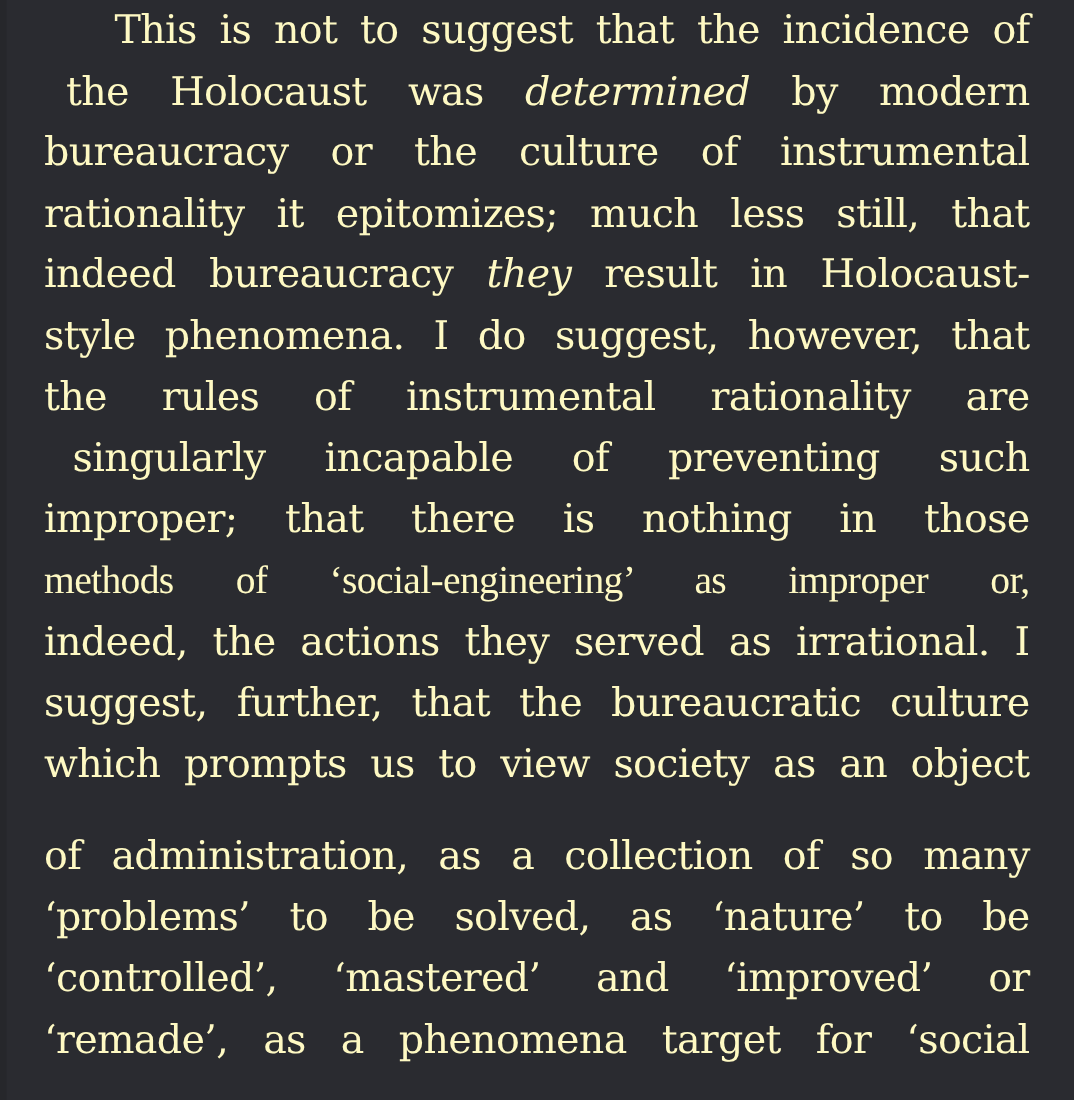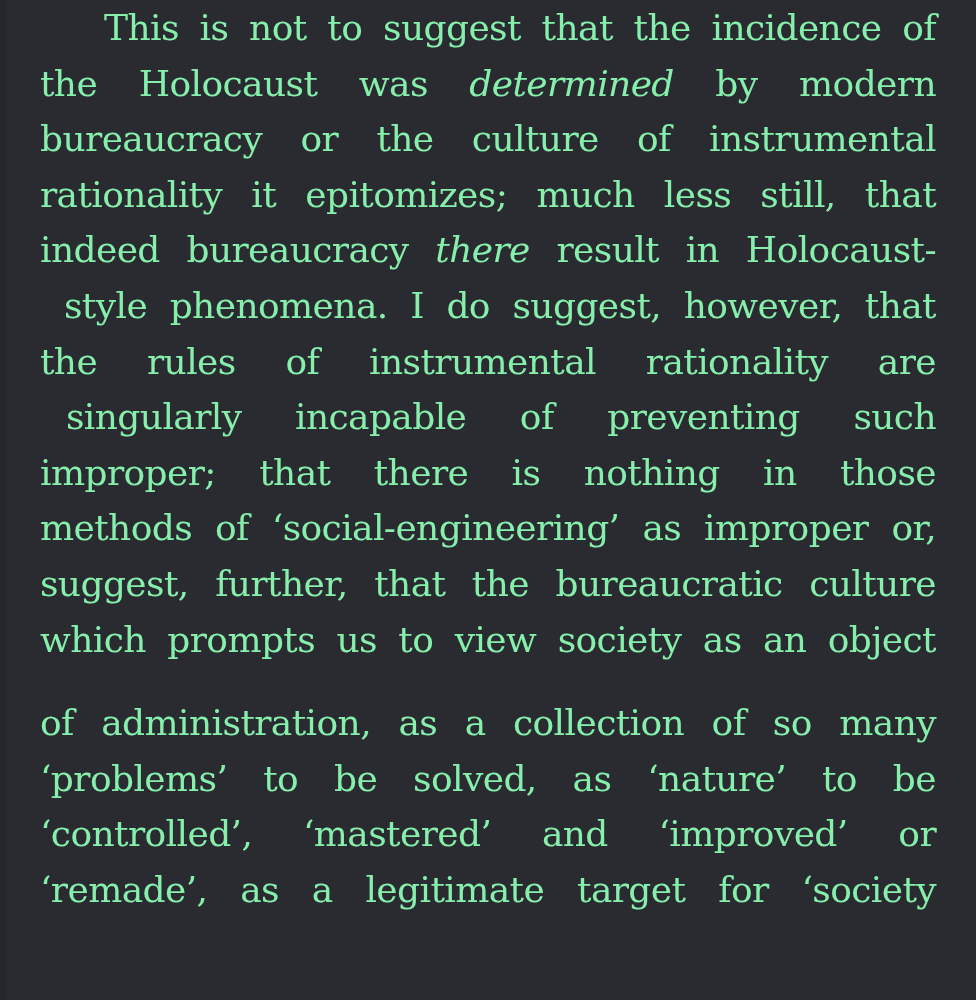--- a/index.html
+++ b/index.html
@@ -24,21 +24,21 @@
       width: 6px;
       height: 1000px;
       background: #26272b;
     }
     .text-block {
       position: absolute;
       left: 40px;
       top: 0;
       width: 896px;
       font-family: "DejaVu Serif", "Liberation Serif", serif;
-      color: #86efac;
+      color: #fef9c3;
       font-size: 36px;
       line-height: 55.6px;
     }
     .line {
       display: block;
       height: 55.6px;
       white-space: nowrap;
       text-align: justify;
       text-align-last: justify;
       letter-spacing: -0.6px;
@@ -51,29 +51,30 @@
       font-style: italic;
     }
   </style>
 </head>
 <body>
 
 <div class="page">
   <div class="edge-strip"></div>
   <div class="text-block" id="text-block">
       <span class="line first" style="word-spacing: 0px;"><span>This is not to suggest that the incidence of</span></span>
-      <span class="line" style="word-spacing: -0.003125px;"><span>the Holocaust was </span><em>determined</em><span> by modern</span></span>
+      <span class="line" style="word-spacing: -0.003125px; margin-left: 20px;"><span>the Holocaust was </span><em>determined</em><span> by modern</span></span>
       <span class="line" style="word-spacing: 0px;"><span>bureaucracy or the culture of instrumental</span></span>
       <span class="line" style="word-spacing: 0px;"><span>rationality it epitomizes; much less still, that</span></span>
-      <span class="line" style="word-spacing: 0.003125px;"><span>indeed bureaucracy </span><em>there</em><span> result in Holocaust-</span></span>
-      <span class="line" style="word-spacing: 0px; margin-left: 24px;"><span>style phenomena. I do suggest, however, that</span></span>
+      <span class="line" style="word-spacing: 0.003125px;"><span>indeed bureaucracy </span><em>they</em><span> result in Holocaust-</span></span>
+      <span class="line" style="word-spacing: 0px;"><span>style phenomena. I do suggest, however, that</span></span>
       <span class="line" style="word-spacing: 0px;"><span>the rules of instrumental rationality are</span></span>
       <span class="line" style="word-spacing: 0px; margin-left: 26px;"><span>singularly incapable of preventing such</span></span>
       <span class="line" style="word-spacing: 0px;"><span>improper; that there is nothing in those</span></span>
-      <span class="line" style="word-spacing: 0px;"><span>methods of ‘social-engineering’ as improper or,</span></span>
+      <span class="line" style="word-spacing: 0px; font-family: Liberation Serif, serif;"><span>methods of ‘social-engineering’ as improper or,</span></span>
+      <span class="line" style="word-spacing: 0px;"><span>indeed, the actions they served as irrational. I</span></span>
       <span class="line" style="word-spacing: 0px;"><span>suggest, further, that the bureaucratic culture</span></span>
       <span class="line" style="word-spacing: 0px;"><span>which prompts us to view society as an object</span></span>
       <span class="line" style="word-spacing: 0px; margin-top: 28px;"><span>of administration, as a collection of so many</span></span>
       <span class="line" style="word-spacing: 0px;"><span>‘problems’ to be solved, as ‘nature’ to be</span></span>
       <span class="line" style="word-spacing: 0px;"><span>‘controlled’, ‘mastered’ and ‘improved’ or</span></span>
-      <span class="line" style="word-spacing: 0px;"><span>‘remade’, as a legitimate target for ‘society</span></span>
+      <span class="line" style="word-spacing: 0px;"><span>‘remade’, as a phenomena target for ‘social</span></span>
     </div>
 </div>
 
 </body></html>

